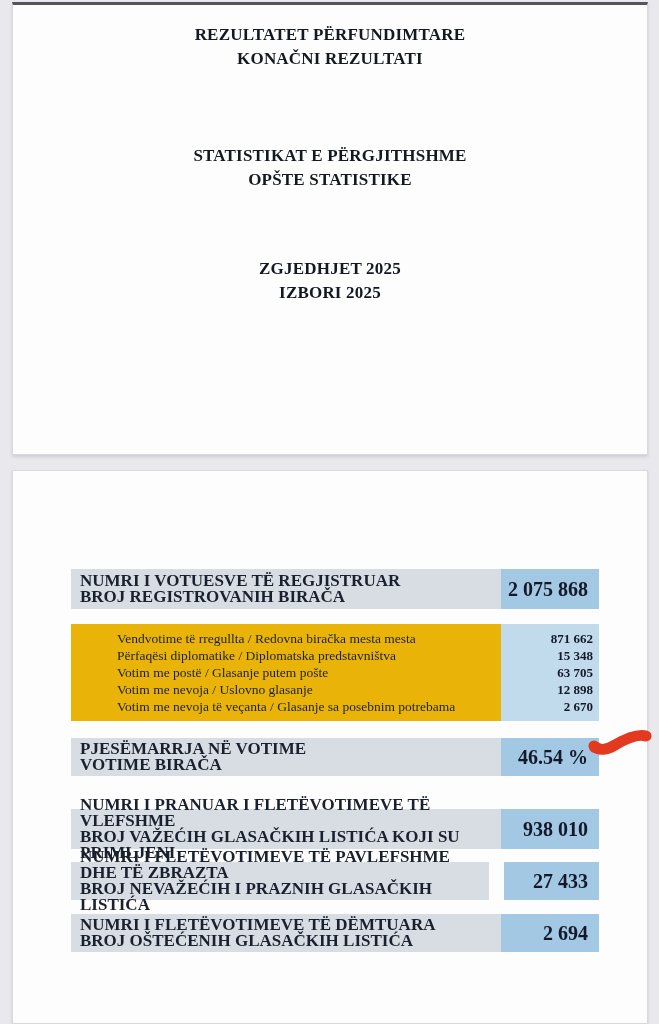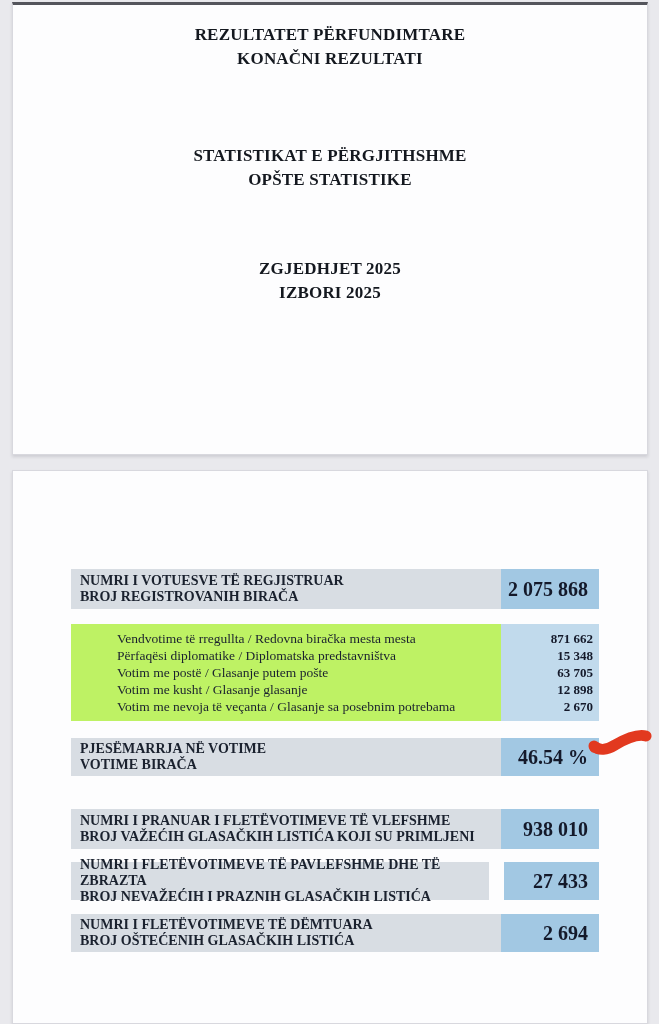--- a/index.html
+++ b/index.html
@@ -24,37 +24,37 @@
     color:#14181f;
   }
   #tb1{top:18px;} #tb2{top:139px;} #tb3{top:252px;}
 
   .stats{position:absolute;left:58px;top:98px;width:528px;}
   .row{display:flex;width:528px;box-sizing:border-box;}
   .cell-label{
     width:430px;box-sizing:border-box;background:#d8dde3;
     padding:5px 8px 5px 9px;
     display:flex;flex-direction:column;justify-content:center;
-    font-weight:700;font-size:14px;line-height:16px;color:#1a212e;
+    font-weight:700;font-size:17px;line-height:16px;color:#1a212e;
   }
   .cell-value{
     width:98px;box-sizing:border-box;background:#a2c8e3;
     display:flex;align-items:center;justify-content:flex-end;
     padding-right:11px;font-weight:700;font-size:20px;color:#14192a;
   }
   .w-limit{max-width:375px;}
   .gap12{margin-top:12px;} .gap15{margin-top:15px;} .gap17{margin-top:17px;}
   .gap33{margin-top:33px;} .gap13{margin-top:13px;gap:15px;} .gap14{margin-top:14px;}
 
   .subtable{width:528px;}
   .subrow{display:flex;width:528px;}
   .subrow:first-child .sub-label,.subrow:first-child .sub-value{padding-top:6px;}
   .subrow:last-child .sub-label,.subrow:last-child .sub-value{padding-bottom:6px;}
   .sub-label{
-    width:430px;box-sizing:border-box;background:#bef264;
+    width:430px;box-sizing:border-box;background:#eab308;
     padding-left:46px;padding-right:6px;
     font-weight:400;font-size:13.5px;line-height:17px;color:#1a212e;
     display:flex;flex-direction:column;justify-content:center;
   }
   .sub-value{
     width:98px;box-sizing:border-box;background:#c1daec;
     display:flex;align-items:center;justify-content:flex-end;
     padding-right:6px;font-weight:700;font-size:13px;line-height:17px;color:#14192a;
   }
   .sub-wrap{max-width:360px;}
@@ -104,21 +104,21 @@
         <div class="sub-value">15 348</div>
       </div>
       <div class="subrow">
         <div class="sub-label">
             <span>Votim me postë / Glasanje putem pošte</span>
           </div>
         <div class="sub-value">63 705</div>
       </div>
       <div class="subrow">
         <div class="sub-label">
-            <span>Votim me kusht / Glasanje glasanje</span>
+            <span>Votim me nevoja / Uslovno glasanje</span>
           </div>
         <div class="sub-value">12 898</div>
       </div>
       <div class="subrow">
         <div class="sub-label">
             <span class="sub-wrap">Votim me nevoja të veçanta / Glasanje sa posebnim potrebama</span>
           </div>
         <div class="sub-value">2 670</div>
       </div>
     </div>

